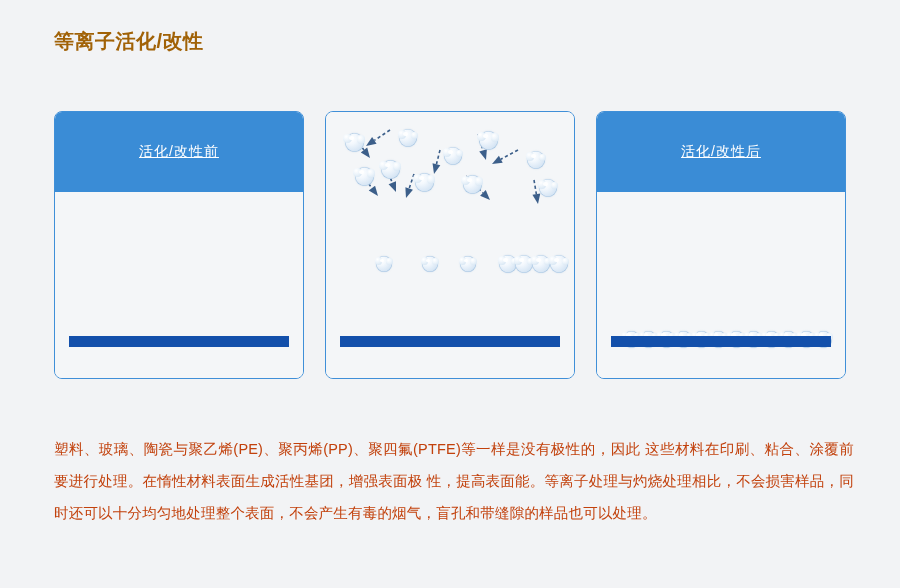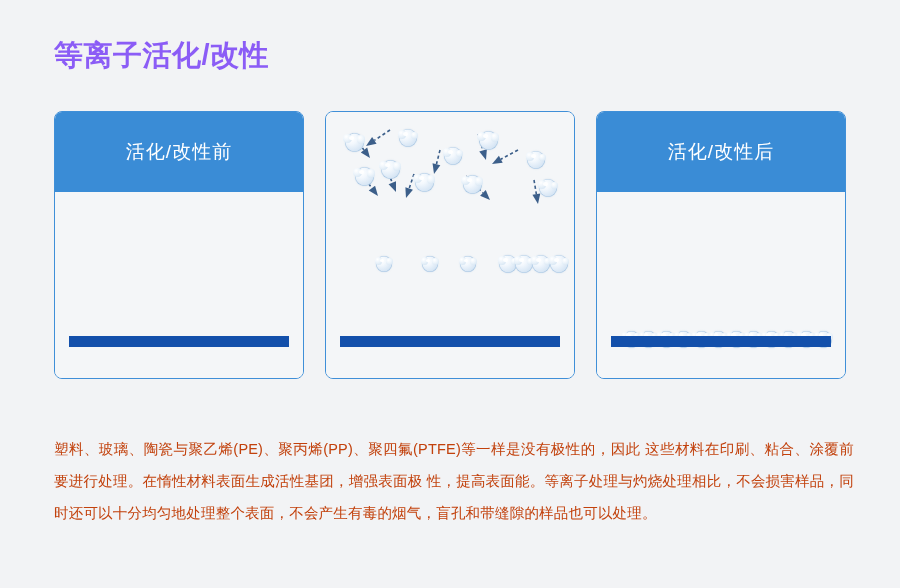--- a/index.html
+++ b/index.html
@@ -11,26 +11,25 @@
     background: #f2f3f5;
     font-family: "Liberation Sans", "DejaVu Sans", sans-serif;
     overflow: hidden;
     position: relative;
   }
 
   .page-title {
     position: absolute;
     left: 54px;
     top: 29px;
-    font-size: 29px;
+    font-size: 20px;
     font-weight: bold;
-    color: #8b5cf6;
+    color: #a16207;
     letter-spacing: 0.5px;
     line-height: 1.2;
-    margin-top: 9px;
   }
 
   .cards-row {
     position: absolute;
     left: 54px;
     top: 111px;
     width: 792px;
     height: 268px;
     display: flex;
     justify-content: space-between;
@@ -51,22 +50,23 @@
   .card-header {
     height: 80px;
     background: #3a8cd6;
     display: flex;
     align-items: center;
     justify-content: center;
     flex: 0 0 auto;
   }
   .card-header-label {
     color: #ffffff;
-    font-size: 19px;
+    font-size: 14px;
     letter-spacing: 1px;
+    text-decoration: underline;
   }
 
   .card-body {
     flex: 1 1 auto;
     position: relative;
     background: #f4f6f8;
   }
 
   .substrate {
     position: absolute;

